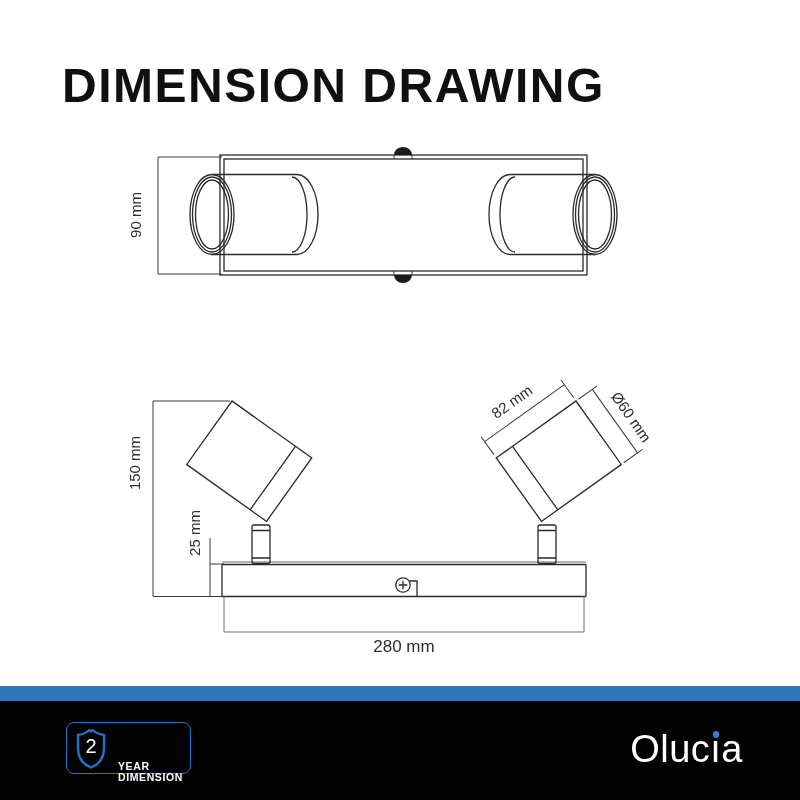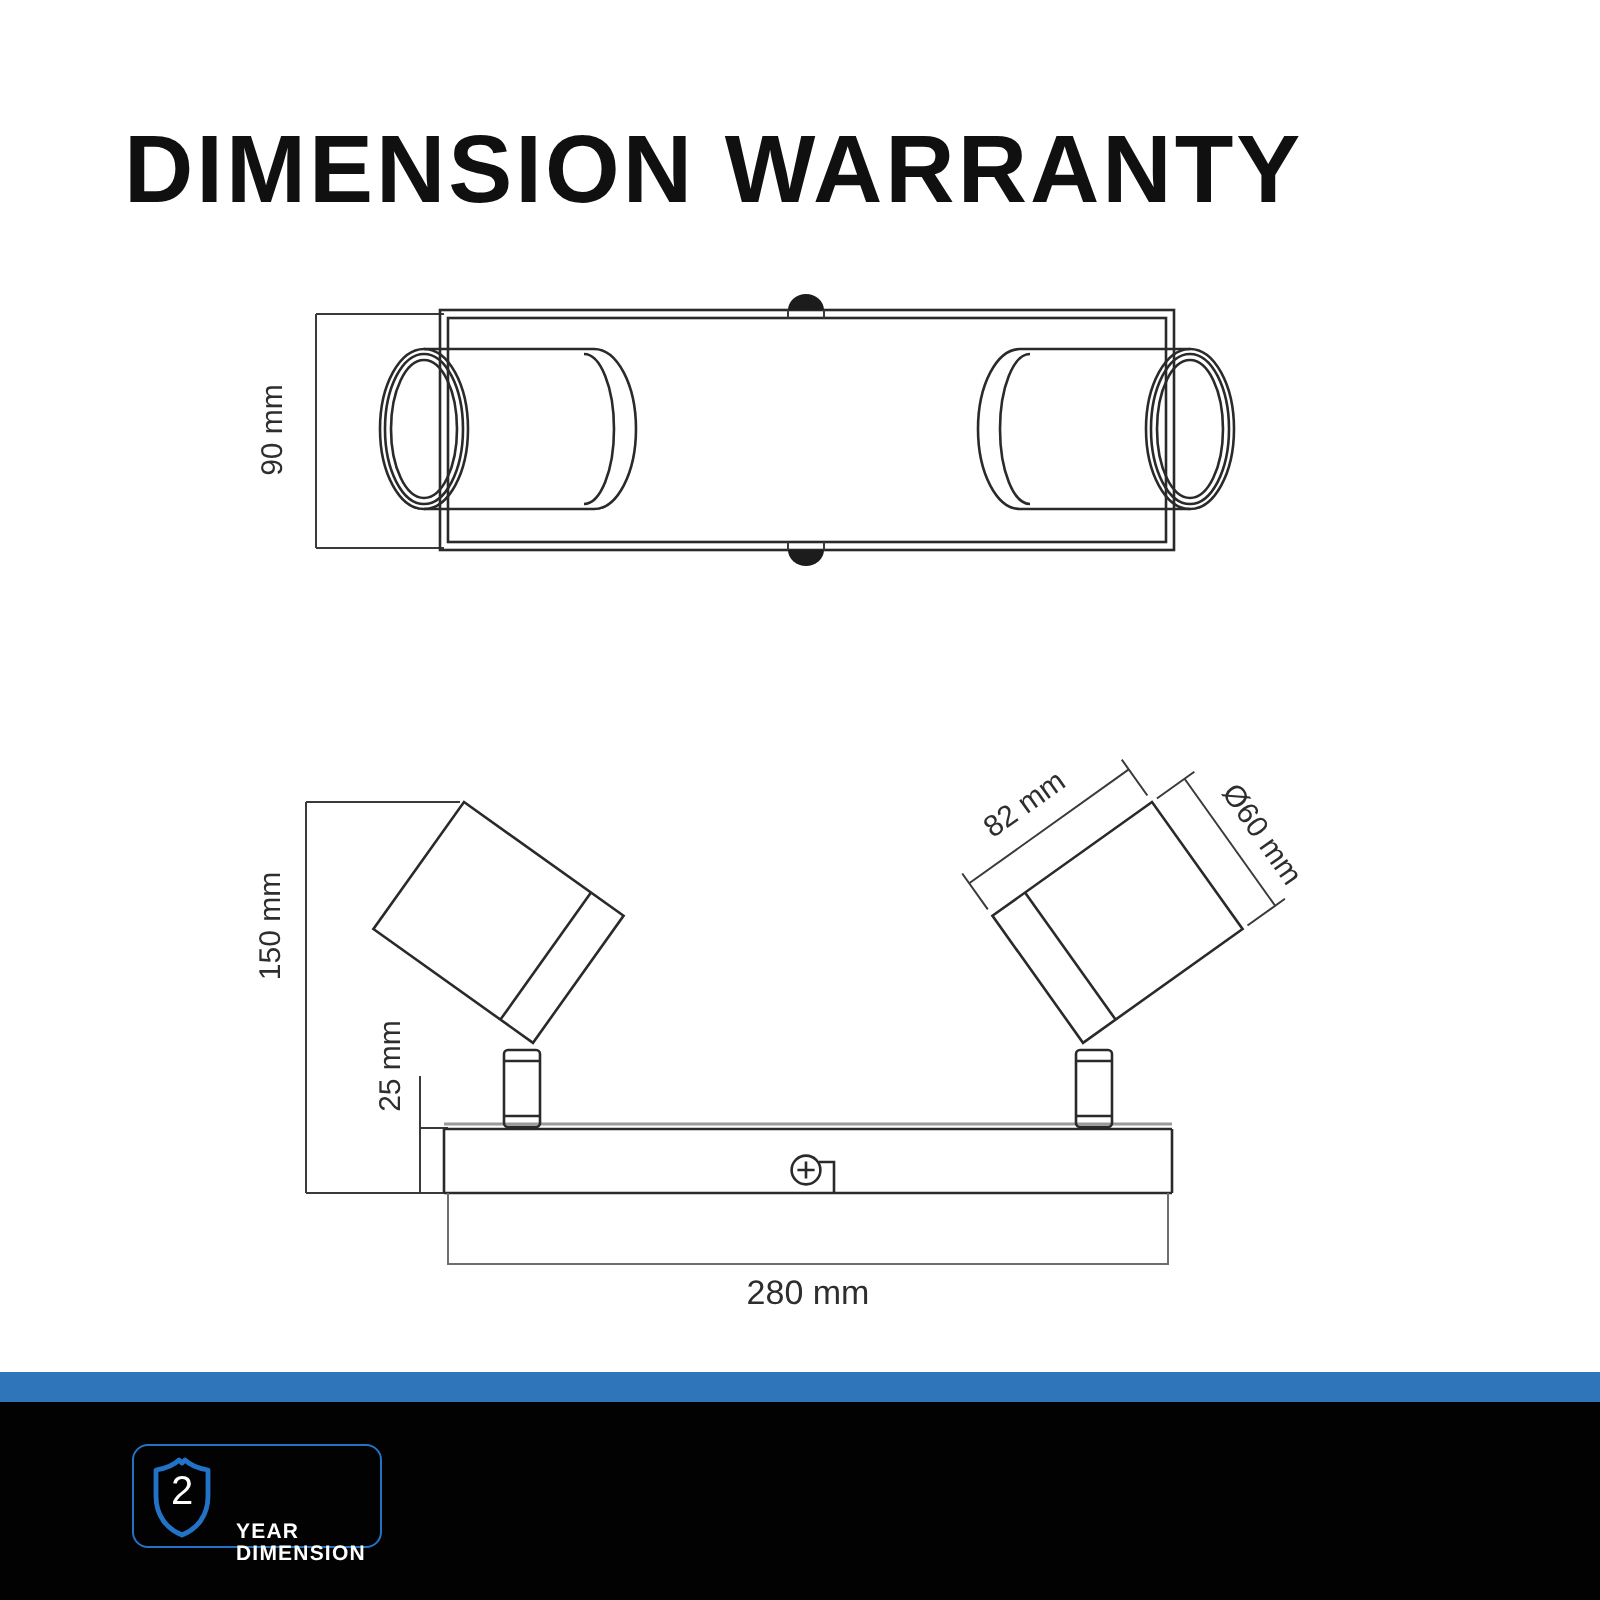--- a/index.html
+++ b/index.html
@@ -47,21 +47,21 @@
   }
   .i-wrap{position:relative;display:inline-block;}
   .i-dot{
     position:absolute;top:4px;left:50%;margin-left:-3.2px;
     width:6.5px;height:6.5px;border-radius:50%;background:#2e82d6;
   }
 </style>
 </head>
 <body>
 
-<h1 class="page-title">DIMENSION WARRANTY</h1>
+<h1 class="page-title">DIMENSION DRAWING</h1>
 
 <svg class="drawing-svg" width="800" height="570" viewBox="0 0 800 570" xmlns="http://www.w3.org/2000/svg">
 
   <g>
 
     <g>
       <path class="dline" d="M158,42 L158,159"></path>
       <path class="dline" d="M158,42 L222,42"></path>
       <path class="dline" d="M158,159 L222,159"></path>
       <text x="141" y="100" text-anchor="middle" transform="rotate(-90 141 100)">90 mm</text>
@@ -159,14 +159,17 @@
                  L30,21 C30,31 24.5,37.5 17,40.5 C9.5,37.5 4,31 4,21 Z" fill="none" stroke="#2273c8" stroke-width="2.4" stroke-linejoin="round"></path>
       </svg>
       <div class="shield-num">2</div>
     </div>
     <div class="warranty-text">
       <div>YEAR</div>
       <div>DIMENSION</div>
     </div>
   </div>
 
+  <div class="brand">
+    <span>Oluc</span><span class="i-wrap"><span>ı</span><span class="i-dot"></span></span><span>a</span>
+  </div>
 
 </div>
 
 </body></html>

